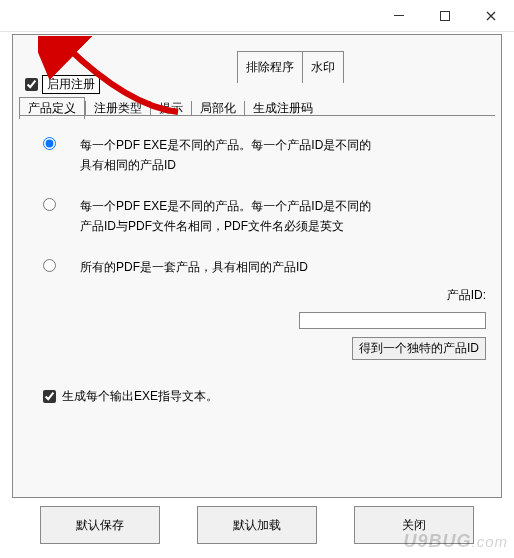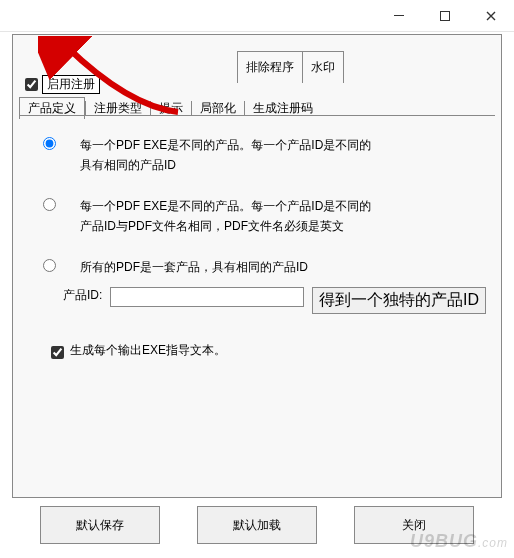--- a/index.html
+++ b/index.html
@@ -15,31 +15,31 @@
   .toptabs { position:absolute; top:16px; left:225px; display:flex; }
   .toptabs span { border:1px solid #888; border-bottom:none; padding:7px 8px; background:#f8f8f8; margin-left:-1px;}
   .enable-row { position:absolute; top:40px; left:12px; display:flex; align-items:center; gap:4px; }
   .enable-row input { accent-color:#333;}
   .enable-label { border:1px solid #000; padding:0 4px; background:#fff; }
   .content { position:absolute; top:100px; left:30px; right:15px; }
   .radio-row { display:flex; align-items:flex-start; gap:24px; margin-bottom:6px; }
   .radio-row input { margin-top:2px;}
   .radio-text { line-height:1.7; }
   .group { margin-bottom:20px; }
-  .idrow { display:flex; align-items:flex-start; gap:8px; margin-top:10px; margin-left:20px;}
+  .idrow { display:flex; align-items:flex-end; gap:8px; margin-top:10px; margin-left:2px;flex-direction:column;}
   .idrow input[type=text]{ flex:1; border:1px solid #888; height:20px; padding:0 4px; background:#fff;}
-  .idrow button { border:1px solid #888; background:#f0f0f0; padding:2px 6px; font-size:16px; font-family:inherit;}
-  .gen-row { display:flex; align-items:flex-end; gap:6px; margin-top:28px; margin-left:8px;}
+  .idrow button { border:1px solid #888; background:#f0f0f0; padding:2px 6px; font-size:12px; font-family:inherit;}
+  .gen-row { display:flex; align-items:center; gap:6px; margin-top:28px; margin-left:0;}
   .gen-row input { accent-color:#333;}
   .bottom-btns { position:absolute; bottom:14px; left:40px; right:40px; display:flex; justify-content:space-between; }
   .bottom-btns button { width:120px; height:38px; border:1px solid #888; background:#f0f0f0; font-size:12px; font-family:inherit;}
   .arrow-overlay { position:absolute; top:36px; left:38px; width:150px; height:80px; pointer-events:none; z-index:50;}
   
   .watermark { position:absolute; right:6px; bottom:6px; font-size:18px; font-weight:bold; color:rgba(0,0,0,0.18); letter-spacing:1px; font-style:italic;}
-  .watermark small{ font-size:12px; font-weight:normal;}
+  .watermark small{ font-size:15px; font-weight:normal;}
   
   .subtabs2 { position:absolute; top:62px; left:6px; right:6px; display:flex; align-items:center; font-size:12px;}
   .subtabs2 .tab { padding:2px 8px; border:1px solid #888; border-bottom:none; margin-right:0; background:#f8f8f8;text-align:center;}
   .subtabs2 .tab.first { }
   .subtabs2 .vline { width:1px; height:15px; background:#888; }
   .subtabs2 .plain { padding:2px 8px; }
   .subtabs2-line { position:absolute; top:80px; left:6px; right:6px; height:1px; background:#888;}
 </style>
 </head>
 <body>

